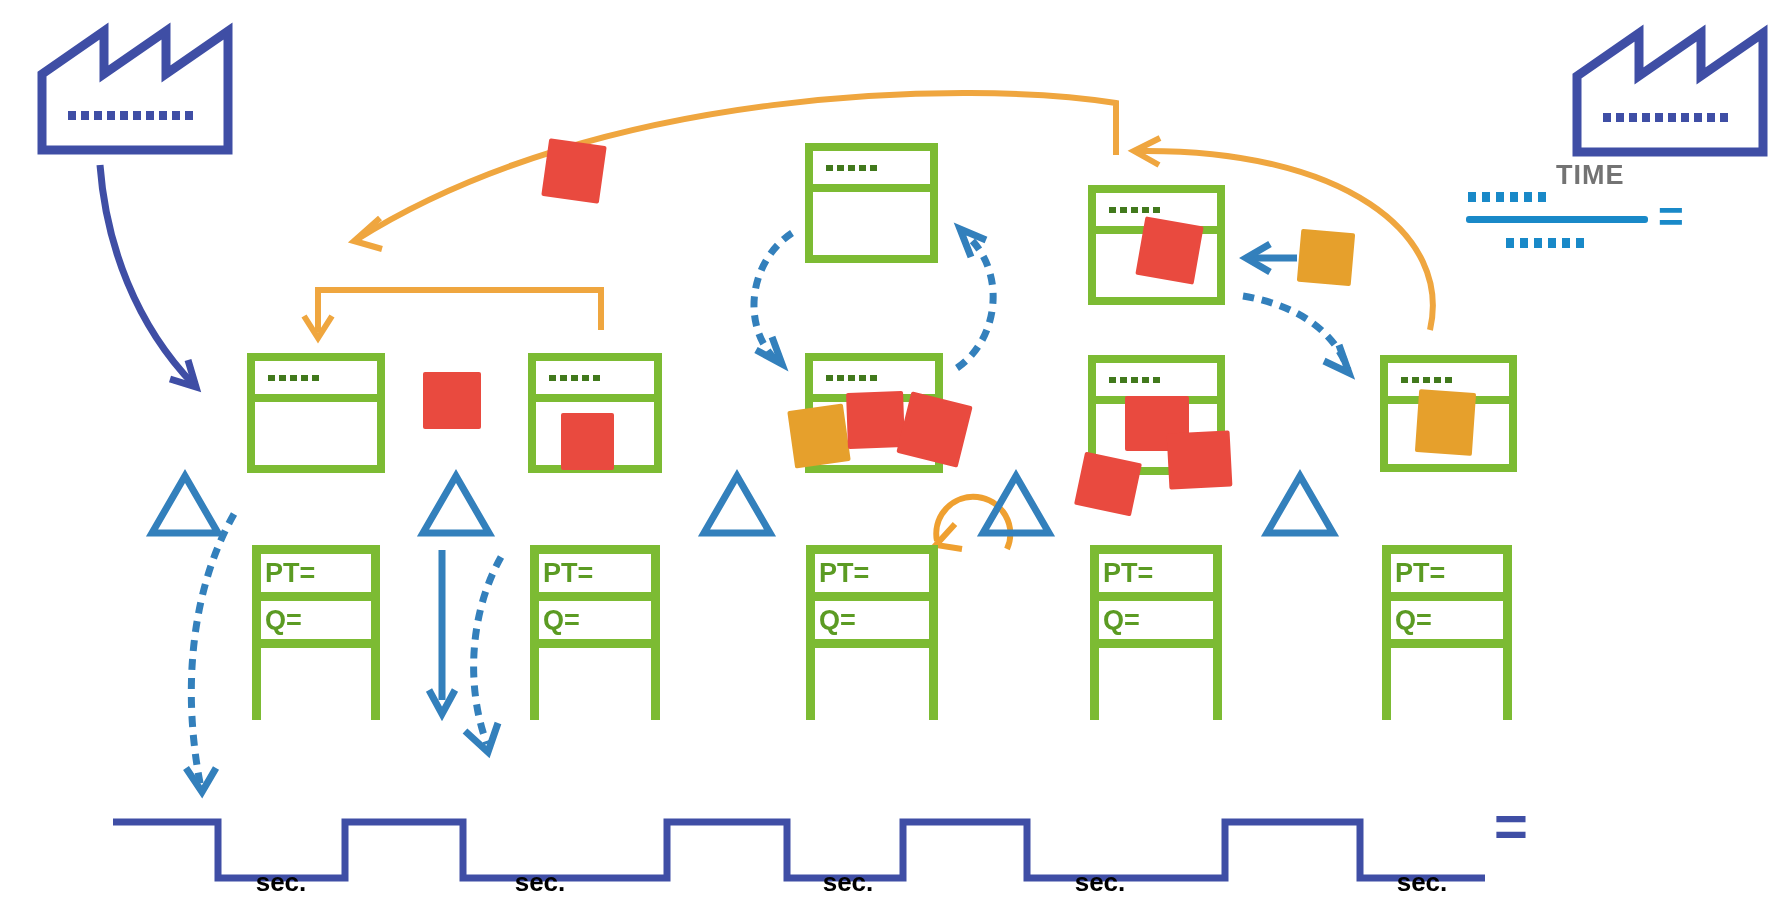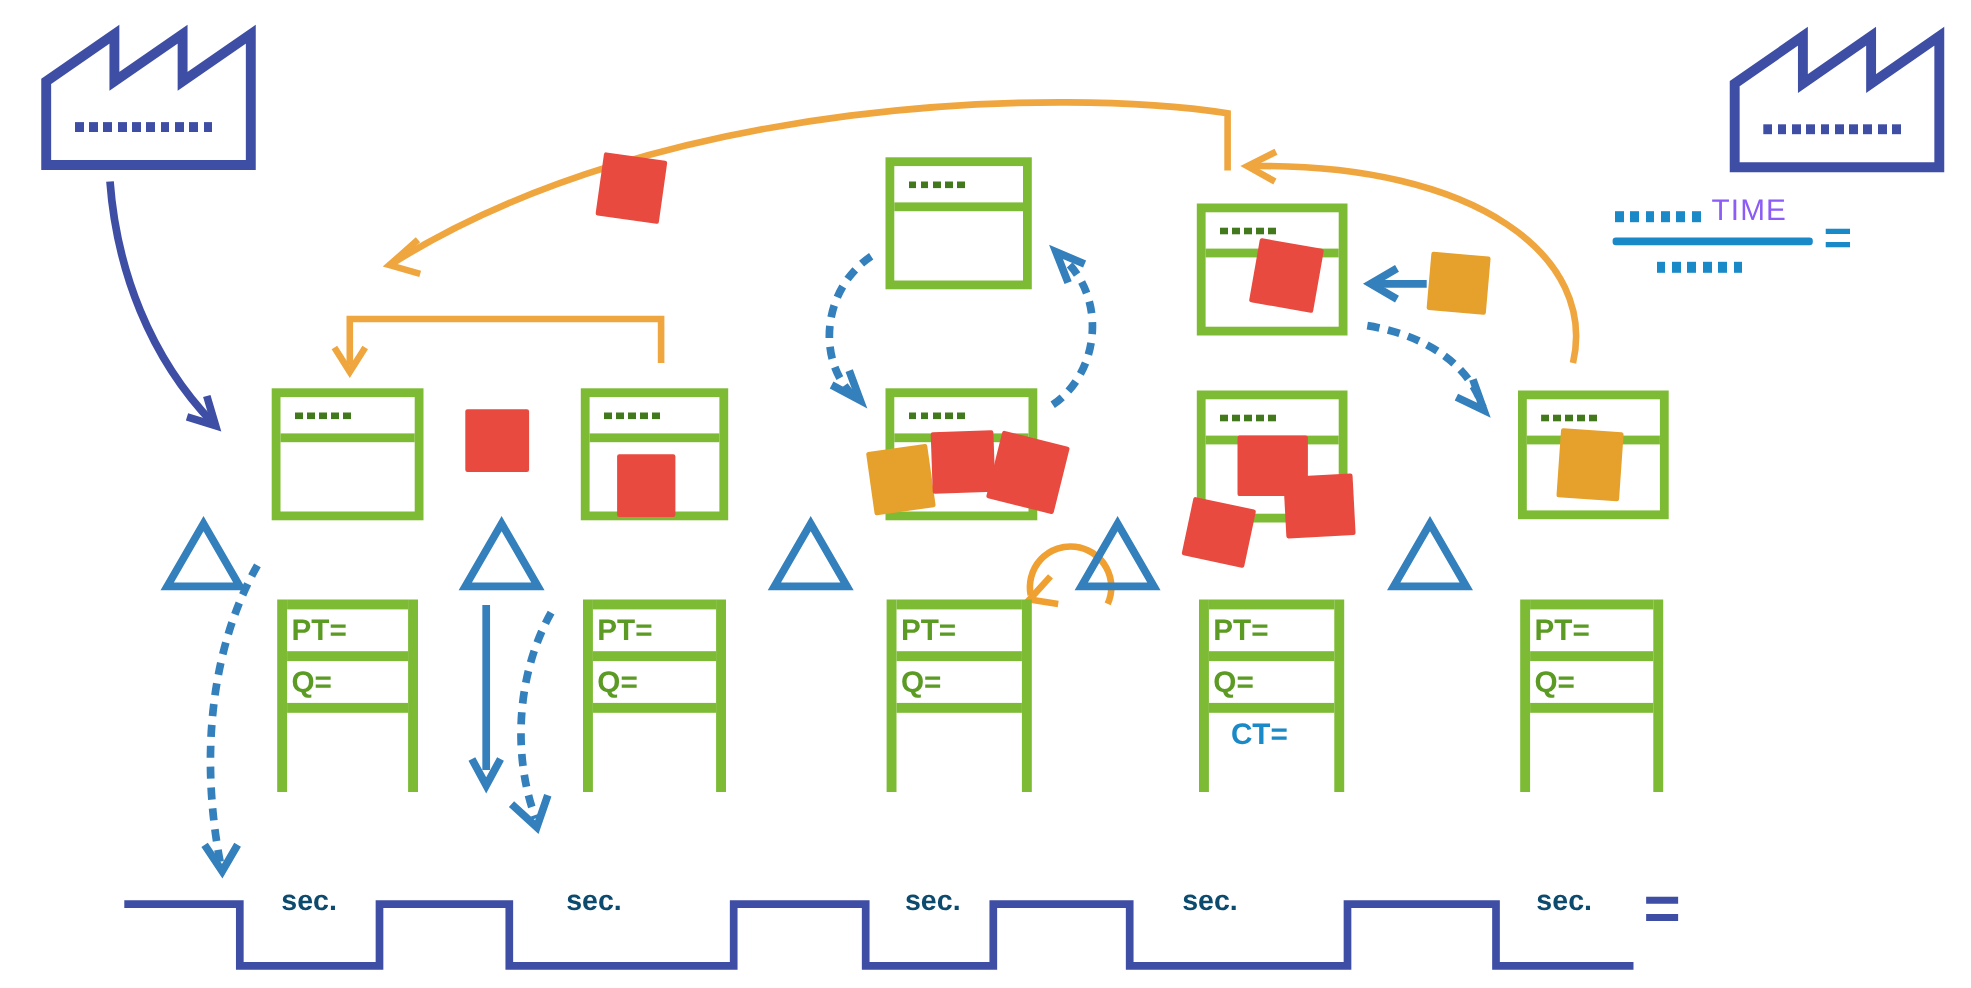--- a/index.html
+++ b/index.html
@@ -27,23 +27,23 @@
   .sticky.red{background:#e94a3f;}
   .sticky.orn{background:#e6a02c;}
 
   
   .fdots{position:absolute;height:9px;z-index:3;
          background:repeating-linear-gradient(90deg,#3f4ea5 0 8px,transparent 8px 13px);}
   .tdots{position:absolute;height:10px;z-index:3;
          background:repeating-linear-gradient(90deg,#1989c8 0 8px,transparent 8px 14px);}
 
   
-  .sec{position:absolute;width:100px;top:803px;text-align:center;z-index:4;
-       font-weight:bold;font-size:26px;color:#0c4a6e;}
-  .time-label{position:absolute;left:1556px;top:176px;font-weight:normal;font-size:27px;color:#8b5cf6;z-index:4;letter-spacing:1px;}
+  .sec{position:absolute;width:100px;top:867px;text-align:center;z-index:4;
+       font-weight:bold;font-size:26px;color:#000000;}
+  .time-label{position:absolute;left:1556px;top:160px;font-weight:bold;font-size:27px;color:#737373;z-index:4;letter-spacing:1px;}
   .takt-bar{position:absolute;left:1466px;top:216px;width:182px;height:7px;background:#1989c8;border-radius:3px;z-index:4;}
   .takt-eq{position:absolute;left:1658px;top:192px;font-weight:bold;font-size:44px;color:#1989c8;z-index:4;}
   .tl-eq{position:absolute;left:1494px;top:792px;font-weight:bold;font-size:58px;color:#3f4ea5;z-index:4;}
 </style>
 </head>
 <body>
 
 <div class="canvas">
 
   <svg class="layer" width="1792" height="898" viewBox="0 0 1792 898">
@@ -208,23 +208,20 @@
   <div class="dbox" style="left:1090px;top:545px;width:132px;">
     <div class="dbar"></div>
     <div class="drow">
         <span>PT=</span>
       </div>
     <div class="dbar"></div>
     <div class="drow">
         <span>Q=</span>
       </div>
     <div class="dbar"></div>
-    <div class="dlegs">
-      <span class="ct">CT=</span>
-    </div>
   </div>
   <div class="dbox" style="left:1382px;top:545px;width:130px;">
     <div class="dbar"></div>
     <div class="drow">
         <span>PT=</span>
       </div>
     <div class="dbar"></div>
     <div class="drow">
         <span>Q=</span>
       </div>

